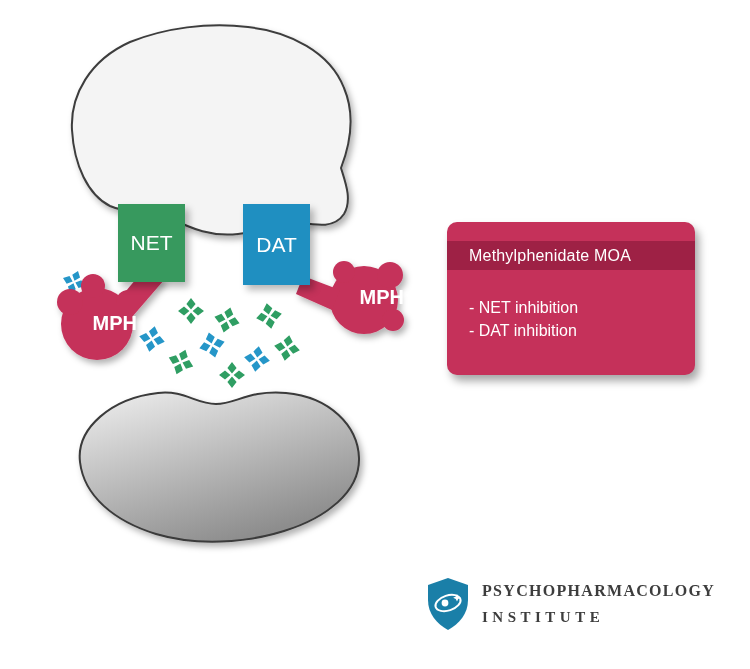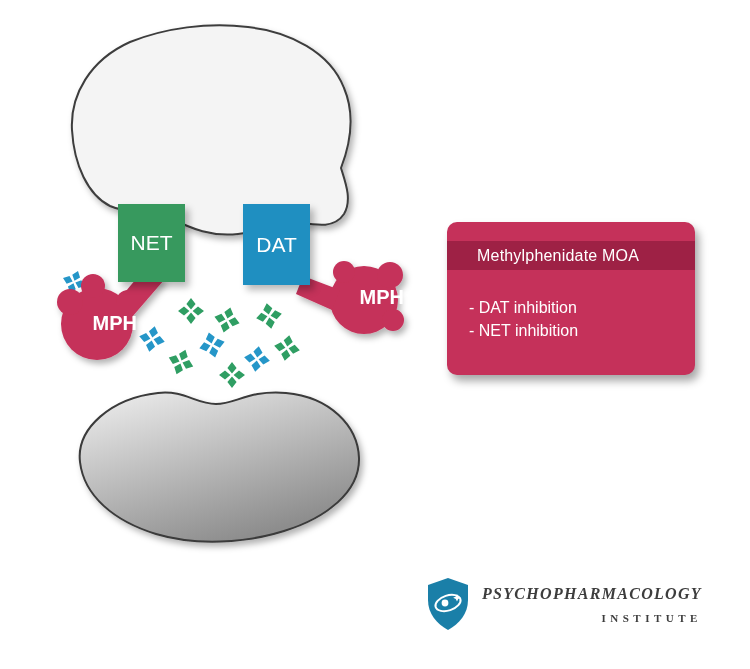--- a/index.html
+++ b/index.html
@@ -24,29 +24,29 @@
   .mph-left  { left:57px;  top:312px; }
   .mph-right { left:324px; top:286px; }
 
   .info-box {
     position:absolute; left:447px; top:222px; width:248px; height:153px;
     background:#c5315a; border-radius:10px; color:#ffffff;
     box-shadow:4px 6px 9px rgba(0,0,0,0.35);
   }
   .info-header {
     margin-top:19px; height:29px; background:#9e2145;
-    display:flex; align-items:center; padding-left:30px;
+    display:flex; align-items:center; padding-left:22px;
     font-size:16px; font-weight:500; letter-spacing:0.2px;
   }
   .info-body { margin-top:26px; padding-left:22px; font-size:16px; line-height:23px; }
 
   .logo { position:absolute; left:424px; top:576px; display:flex; align-items:center; }
   .logo-text { margin-left:10px; color:#3d3d3d; font-family:"Liberation Serif", serif; }
-  .logo-line1 { font-size:16px; font-weight:600; letter-spacing:1.3px;font-style:italic; }
-  .logo-line2 { font-size:11px; font-weight:600; letter-spacing:4.5px; text-align:right; margin-top:9px; }
+  .logo-line1 { font-size:16px; font-weight:600; letter-spacing:1.3px; }
+  .logo-line2 { font-size:15px; font-weight:600; letter-spacing:4.5px; text-align:left; margin-top:9px; }
 </style>
 </head>
 <body>
 
 <div class="canvas">
 
   <svg class="scene" width="750" height="669" viewBox="0 0 750 669">
     <defs>
       <linearGradient id="postGrad" x1="0" y1="0" x2="0.55" y2="1">
         <stop offset="0" stop-color="#f0f0f0"></stop>
@@ -120,22 +120,22 @@
   <div class="transporter net">
     <span>NET</span>
   </div>
 
   <span class="mph-label mph-left">MPH</span>
   <span class="mph-label mph-right">MPH</span>
 
   <div class="info-box">
     <div class="info-header">Methylphenidate MOA</div>
     <div class="info-body">
+      <div>- NET inhibition</div>
       <div>- DAT inhibition</div>
-      <div>- NET inhibition</div>
     </div>
   </div>
 
   <div class="logo">
     <svg width="48" height="56" viewBox="0 0 48 56">
       <path d="M24,2 L44,9 V24 C44,38 35,48 24,54 C13,48 4,38 4,24 V9 Z" fill="#1a7fa8"></path>
       <ellipse cx="24" cy="27" rx="13" ry="7.5" fill="none" stroke="#ffffff" stroke-width="2" transform="rotate(-18 24 27)"></ellipse>
       <circle cx="21" cy="27" r="3.4" fill="#ffffff"></circle>
       <path d="M33,18 l1.2,2.6 2.6,1.2 -2.6,1.2 -1.2,2.6 -1.2,-2.6 -2.6,-1.2 2.6,-1.2 Z" fill="#ffffff"></path>
     </svg>

